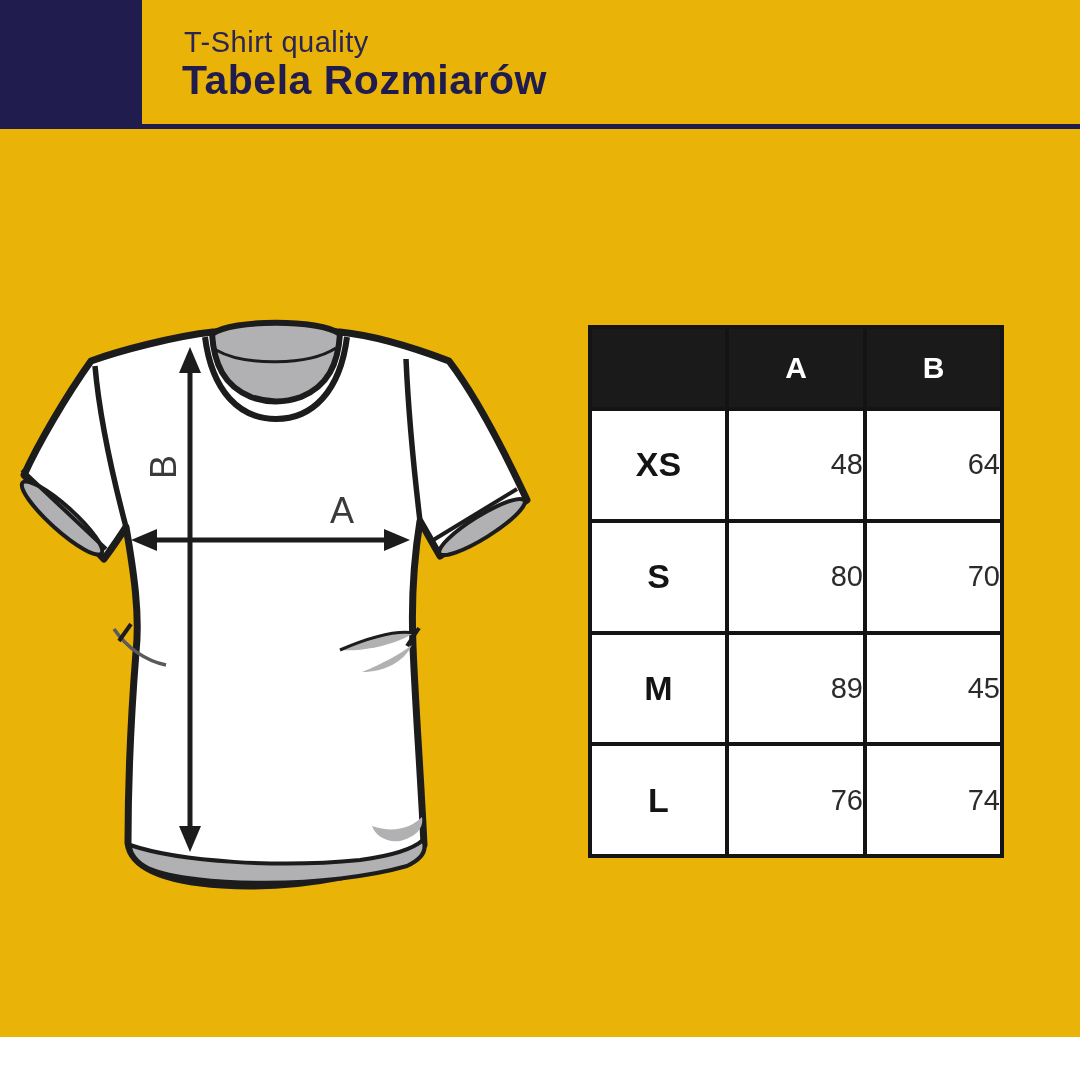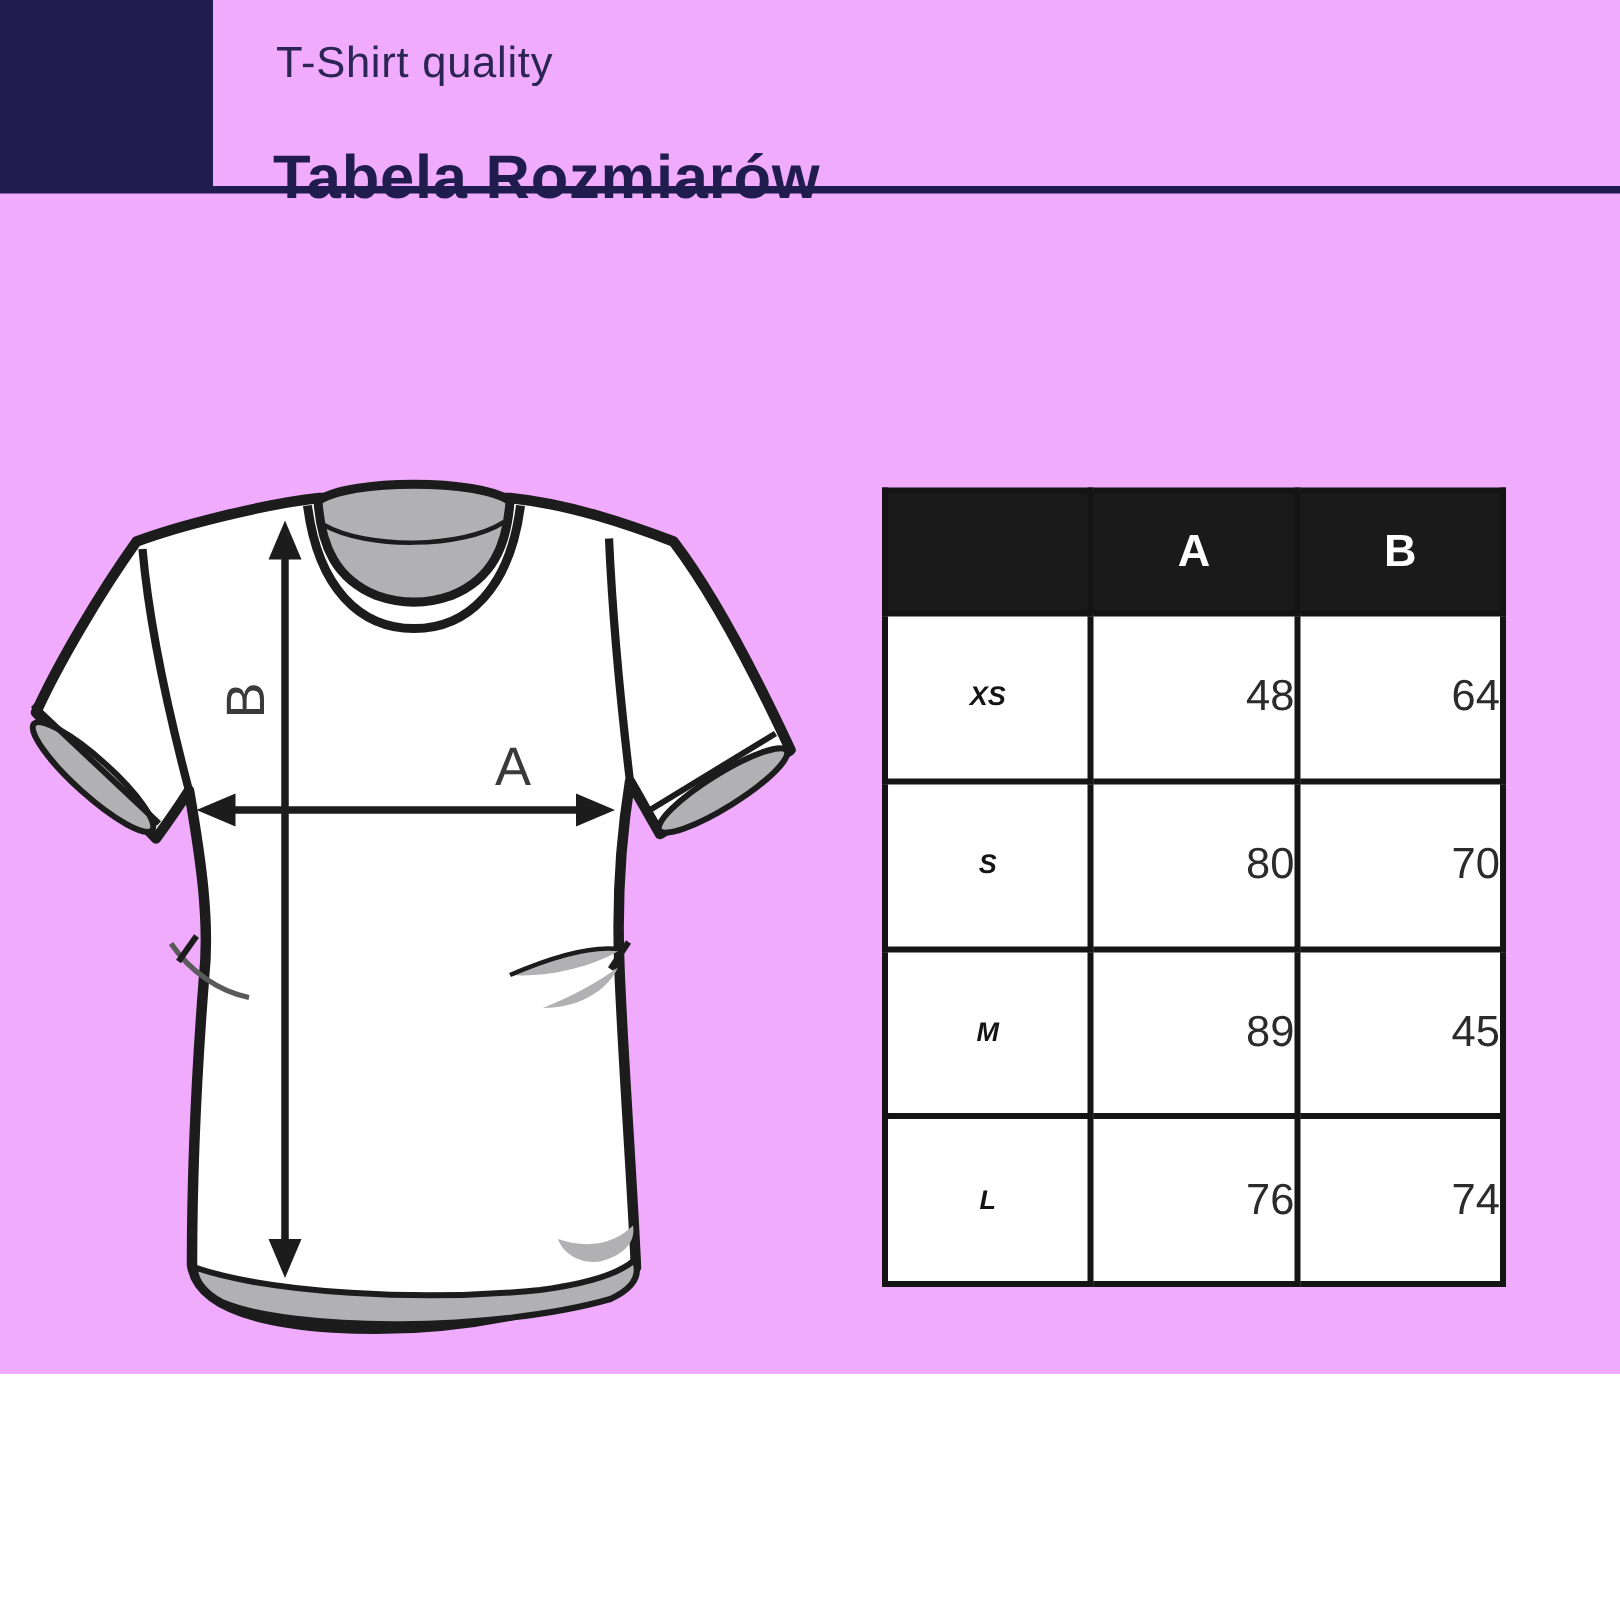--- a/index.html
+++ b/index.html
@@ -1,39 +1,39 @@
 <!DOCTYPE html>
 <html><head>
 <meta charset="utf-8">
 <style>
   html,body{margin:0;padding:0;background:#ffffff;}
-  #page{position:relative;width:1080px;height:916px;background:#f0abfc;overflow:hidden;
+  #page{position:relative;width:1080px;height:1037px;background:#eab308;overflow:hidden;
         font-family:"Liberation Sans",sans-serif;}
 
   
   #logo-block{position:absolute;left:0;top:0;width:142px;height:126px;background:#211c4e;}
   #header-divider{position:absolute;left:0;top:124px;width:1080px;height:5px;background:#211c4e;}
   #header-subtitle{position:absolute;left:184px;top:27px;font-size:29px;line-height:30px;
         font-weight:400;color:#2a2553;letter-spacing:0.5px;}
   #header-title{position:absolute;left:182px;top:57px;font-size:41px;line-height:46px;
-        font-weight:700;color:#211c4e;letter-spacing:0.5px;margin-top:38px;}
+        font-weight:700;color:#211c4e;letter-spacing:0.5px;}
 
   
   #tshirt-svg{position:absolute;left:0;top:300px;width:560px;height:600px;}
 
   
   table.size-table{position:absolute;left:588px;top:325px;width:400px;height:533px;
         border-collapse:collapse;table-layout:fixed;}
   table.size-table th,table.size-table td{border:4px solid #141414;text-align:center;
         vertical-align:middle;padding:0;}
   table.size-table thead tr{height:82px;}
   table.size-table tbody tr{height:75px;}
   table.size-table th{background:#1a1a1a;color:#ffffff;font-size:30px;font-weight:700;}
   table.size-table td{background:#ffffff;}
-  table.size-table td.size-cell{font-size:18px;font-weight:700;color:#141414;font-style:italic;}
+  table.size-table td.size-cell{font-size:34px;font-weight:700;color:#141414;}
   table.size-table td.value-cell{font-size:29px;font-weight:400;color:#2b2b2b;text-align:right;}
   .c1{width:133px;} .c2{width:134px;} .c3{width:133px;}
 </style>
 </head>
 <body>
 
 <div id="page">
 
   <div id="logo-block"></div>
   <div id="header-subtitle">T-Shirt quality</div>

